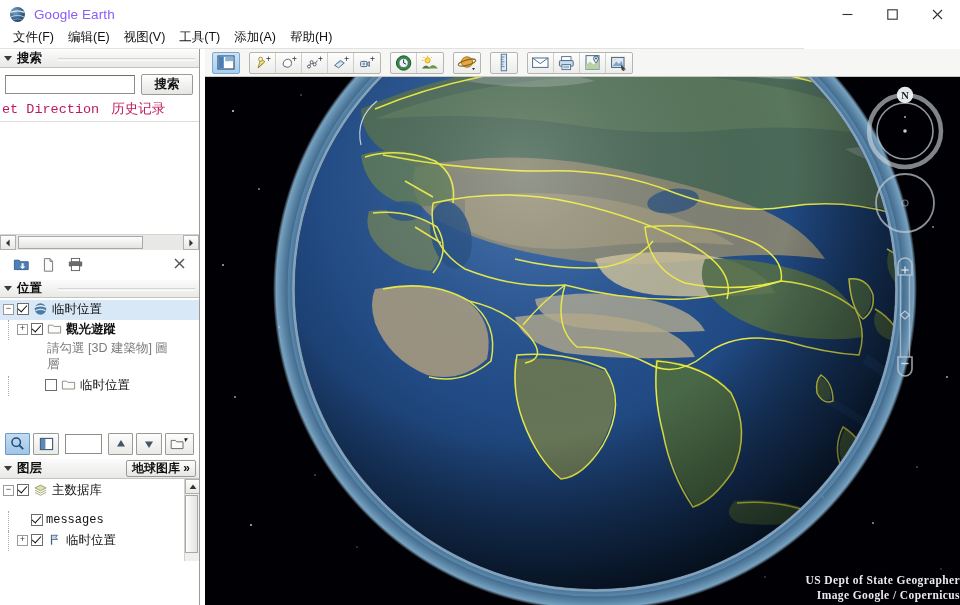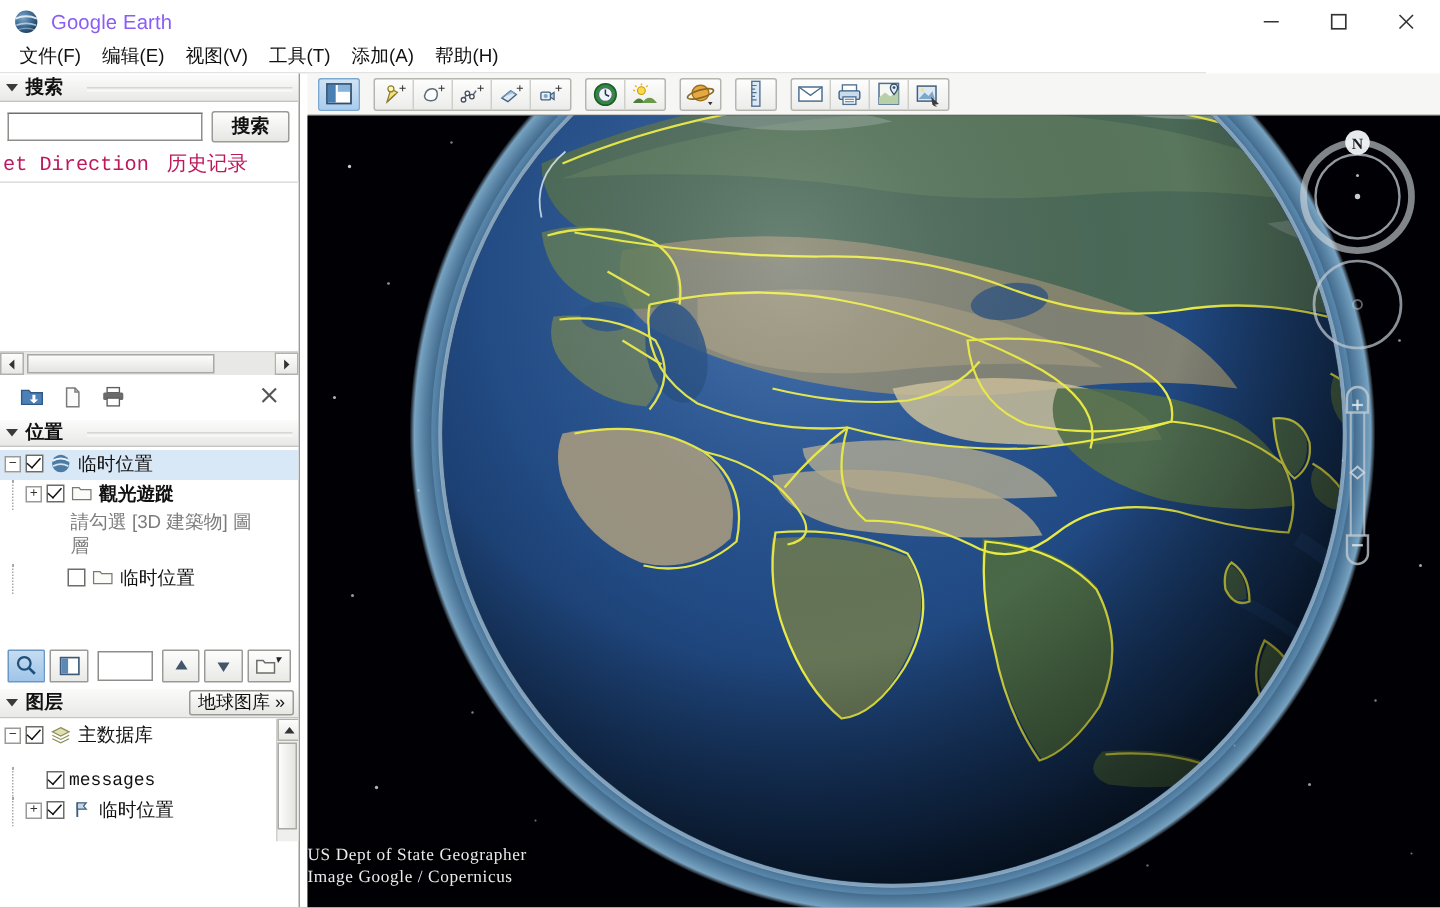--- a/index.html
+++ b/index.html
@@ -299,21 +299,21 @@
   }
   .lf-btn.wide { width: 30px; }
 
   .layers-head-btn {
     position: absolute; right: 3px; top: 1px;
     height: 17px;
     padding: 0 5px;
     border: 1px solid #9a9a96;
     border-radius: 2px;
     background: linear-gradient(#fdfdfd, #e6e6e3);
-    font-size: 12px; font-weight: normal; color: #111;
+    font-size: 12px; font-weight: bold; color: #111;
     display: flex; align-items: center;
   }
 
   .layers-tree-wrap {
     position: relative;
     height: 82px;
     background: #fff;
     overflow: hidden;
   }
   .vscroll {
@@ -341,29 +341,30 @@
     background: #000006;
     overflow: hidden;
   }
   .starfield { position: absolute; inset: 0; }
   .globe-wrap {
     position: absolute;
     left: 60px; top: -118px;
     width: 660px; height: 660px;
   }
   .attrib {
-    position: absolute; left: 0; right: 0; bottom: 12px;
-    text-align: left;
+    position: absolute; left: 0; right: 0; bottom: 2px;
+    text-align: right;
     color: #e9e9ef;
     font-size: 11.5px;
     font-family: "Liberation Serif", serif;
     line-height: 15px;
     text-shadow: 0 0 3px rgba(0,0,0,.95), 0 1px 1px rgba(0,0,0,.9);
     letter-spacing: .4px;
     pointer-events: none;
+    font-weight: bold;
   }
 
   
   .nav {
     position: absolute; right: 12px; top: 6px;
     width: 86px; height: 310px;
   }
   .nav svg { display: block; }
 </style>
 </head>

